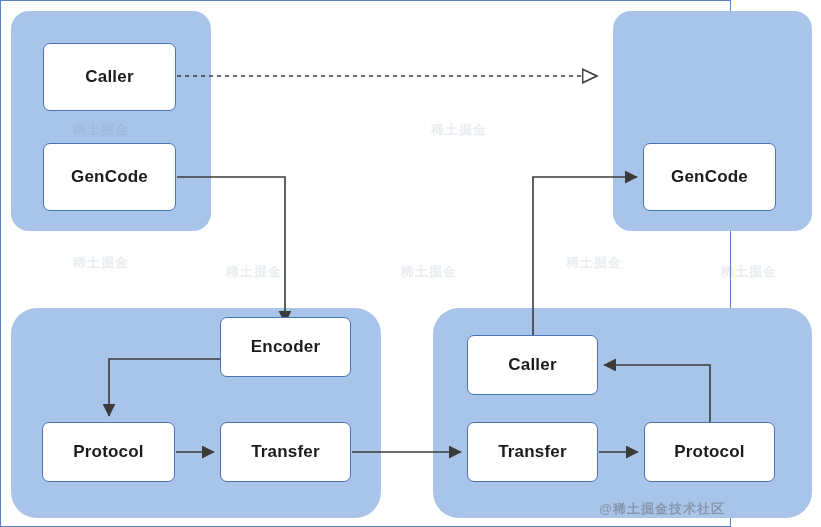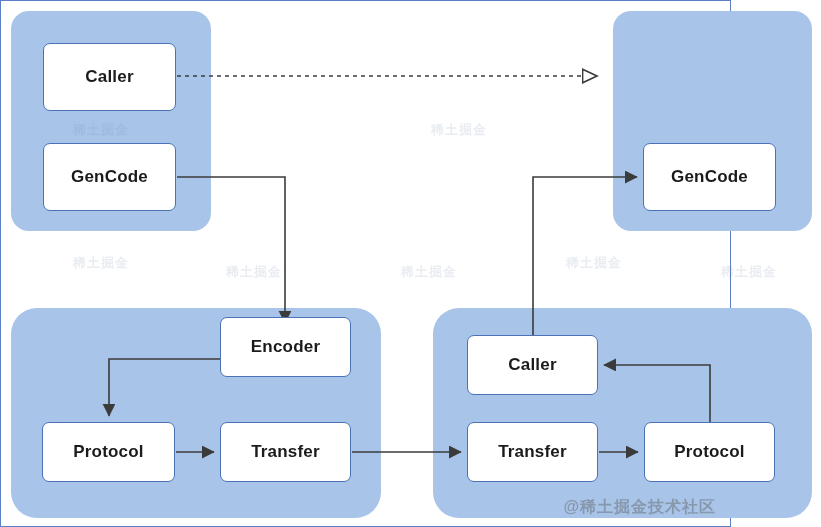--- a/index.html
+++ b/index.html
@@ -45,23 +45,23 @@
   .wm{
     position:absolute;
     color:rgba(120,140,170,0.16);
     font-size:13px;
     letter-spacing:1px;
     white-space:nowrap;
     user-select:none;
   }
   .wm-big{
     position:absolute;
-    right:14px;bottom:8px;
+    right:5px;bottom:8px;
     color:rgba(90,90,90,0.42);
-    font-size:16px;
+    font-size:13px;
     letter-spacing:1px;
     white-space:nowrap;
   }
 </style>
 </head>
 <body>
 
 <div id="stage">
 
   <div class="group" style="left:10px;top:10px;width:200px;height:220px;"></div>

